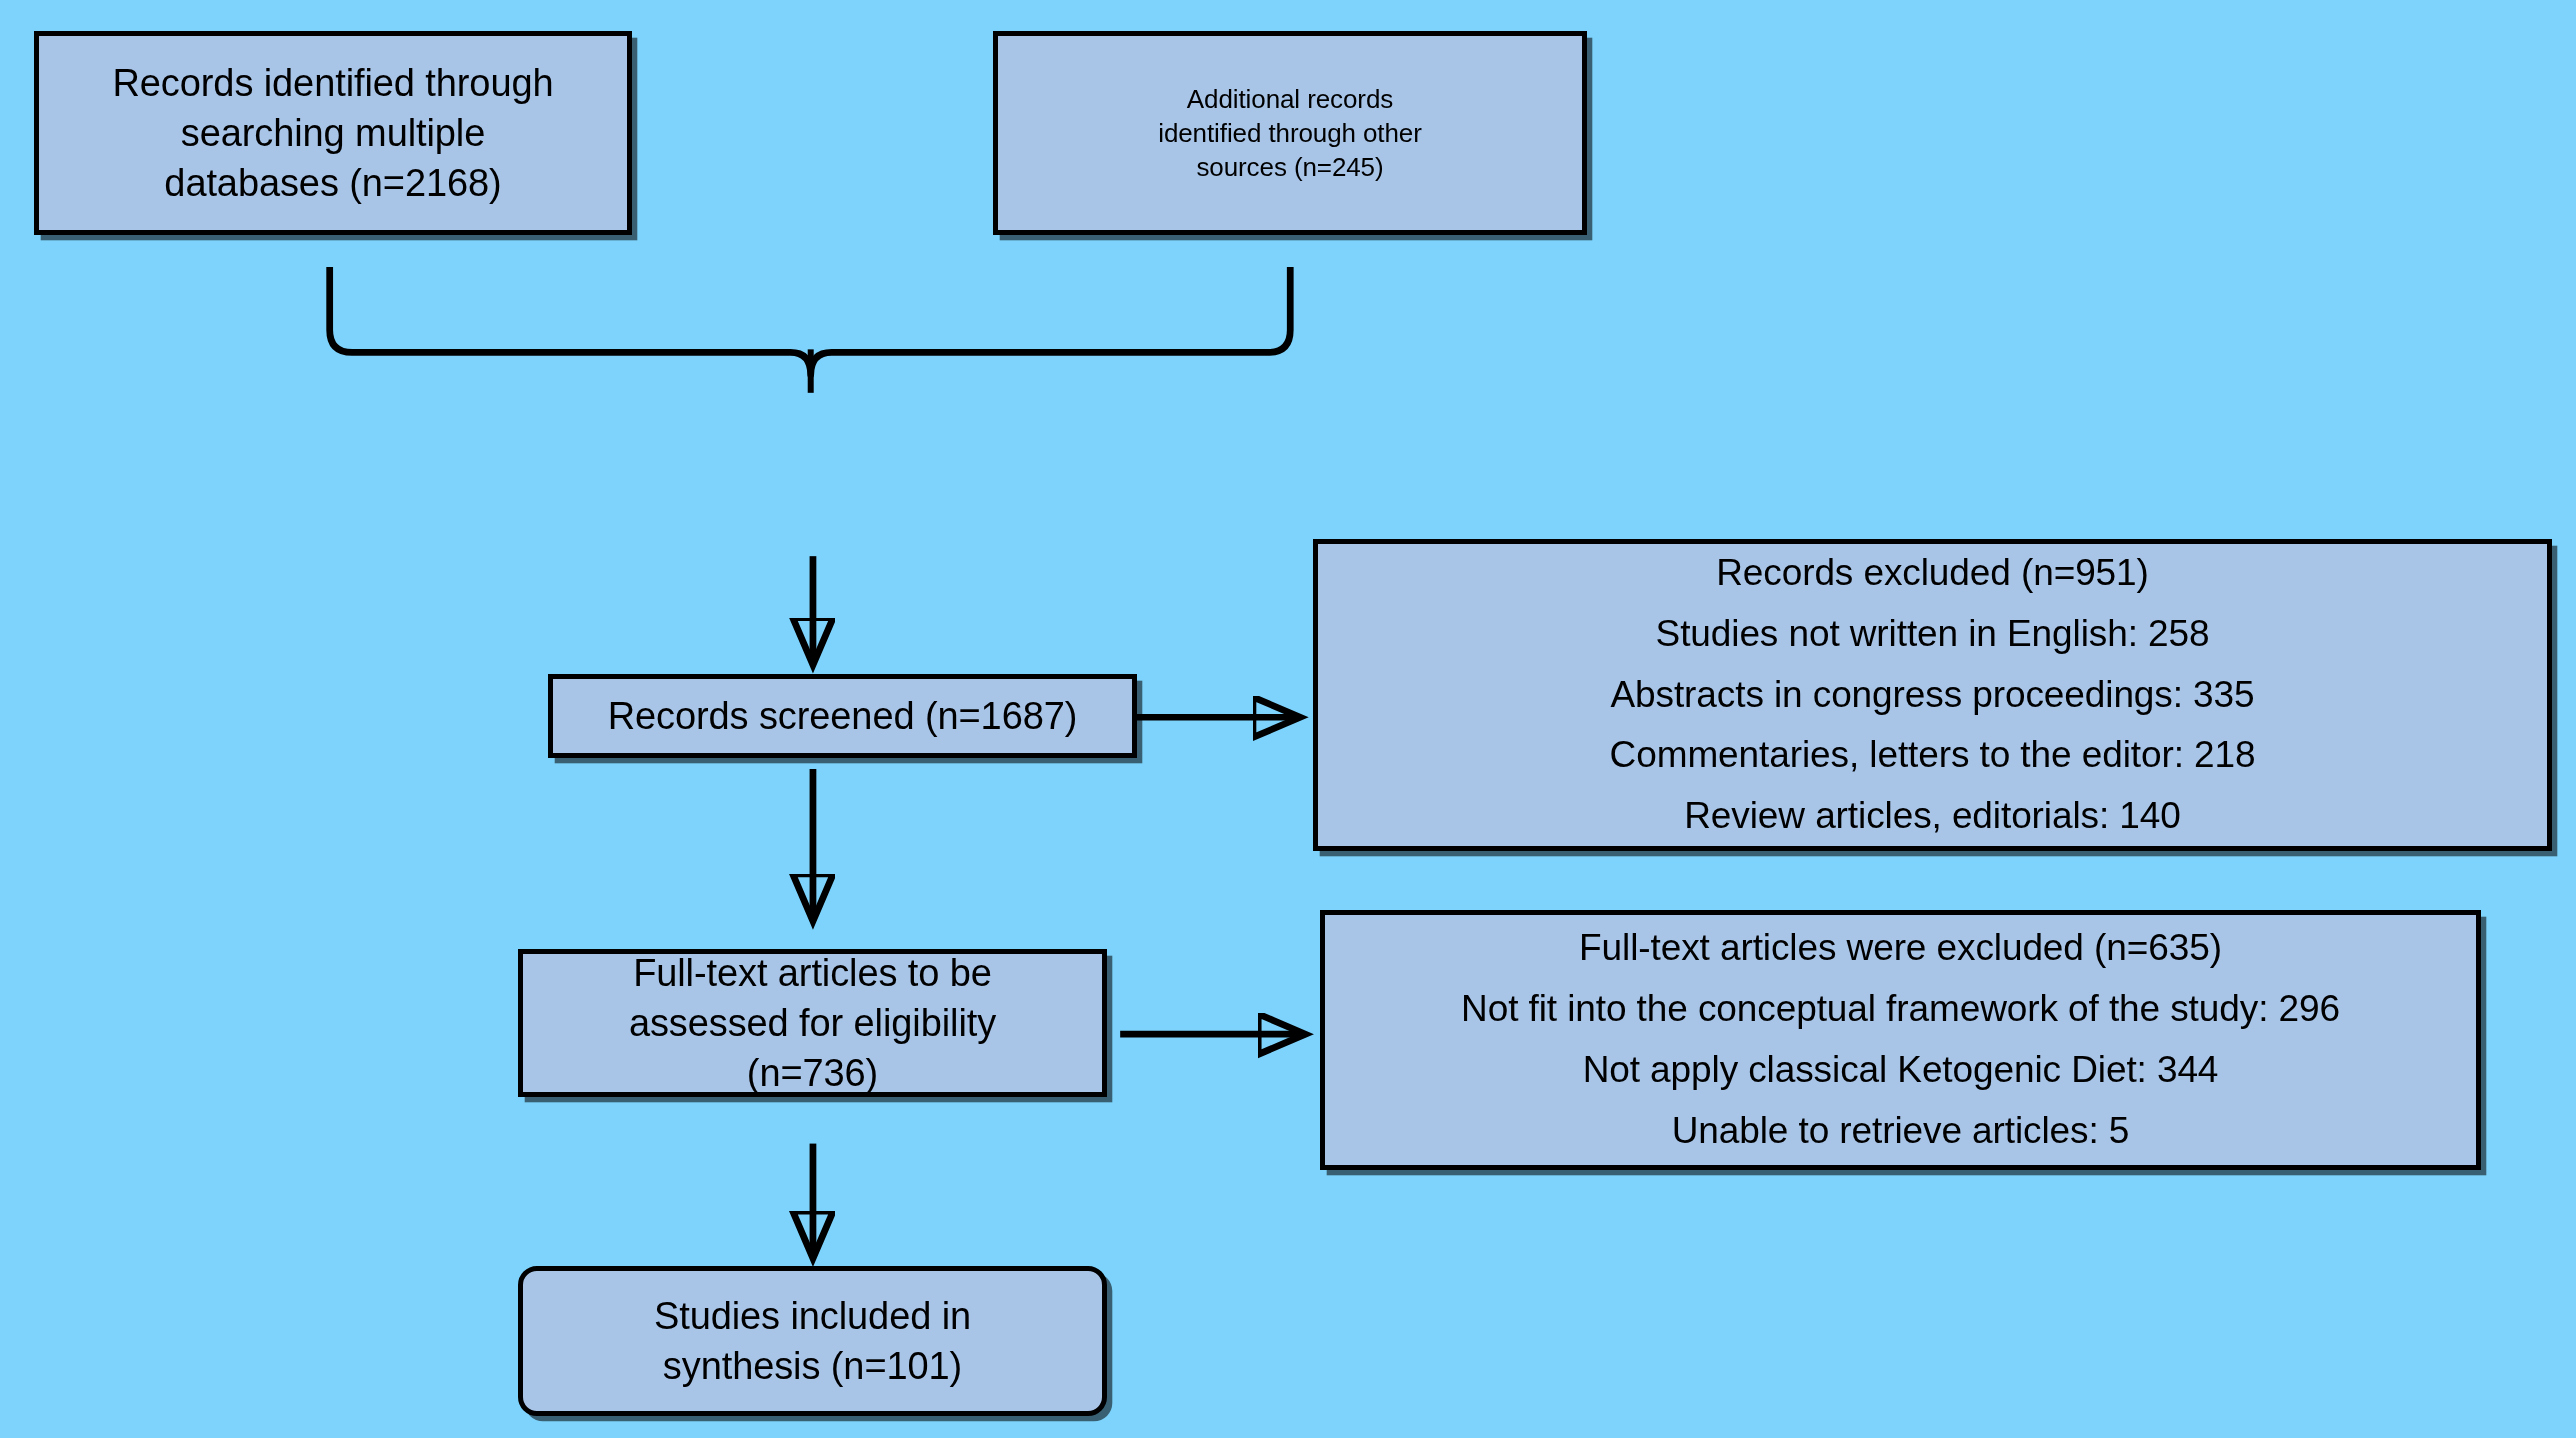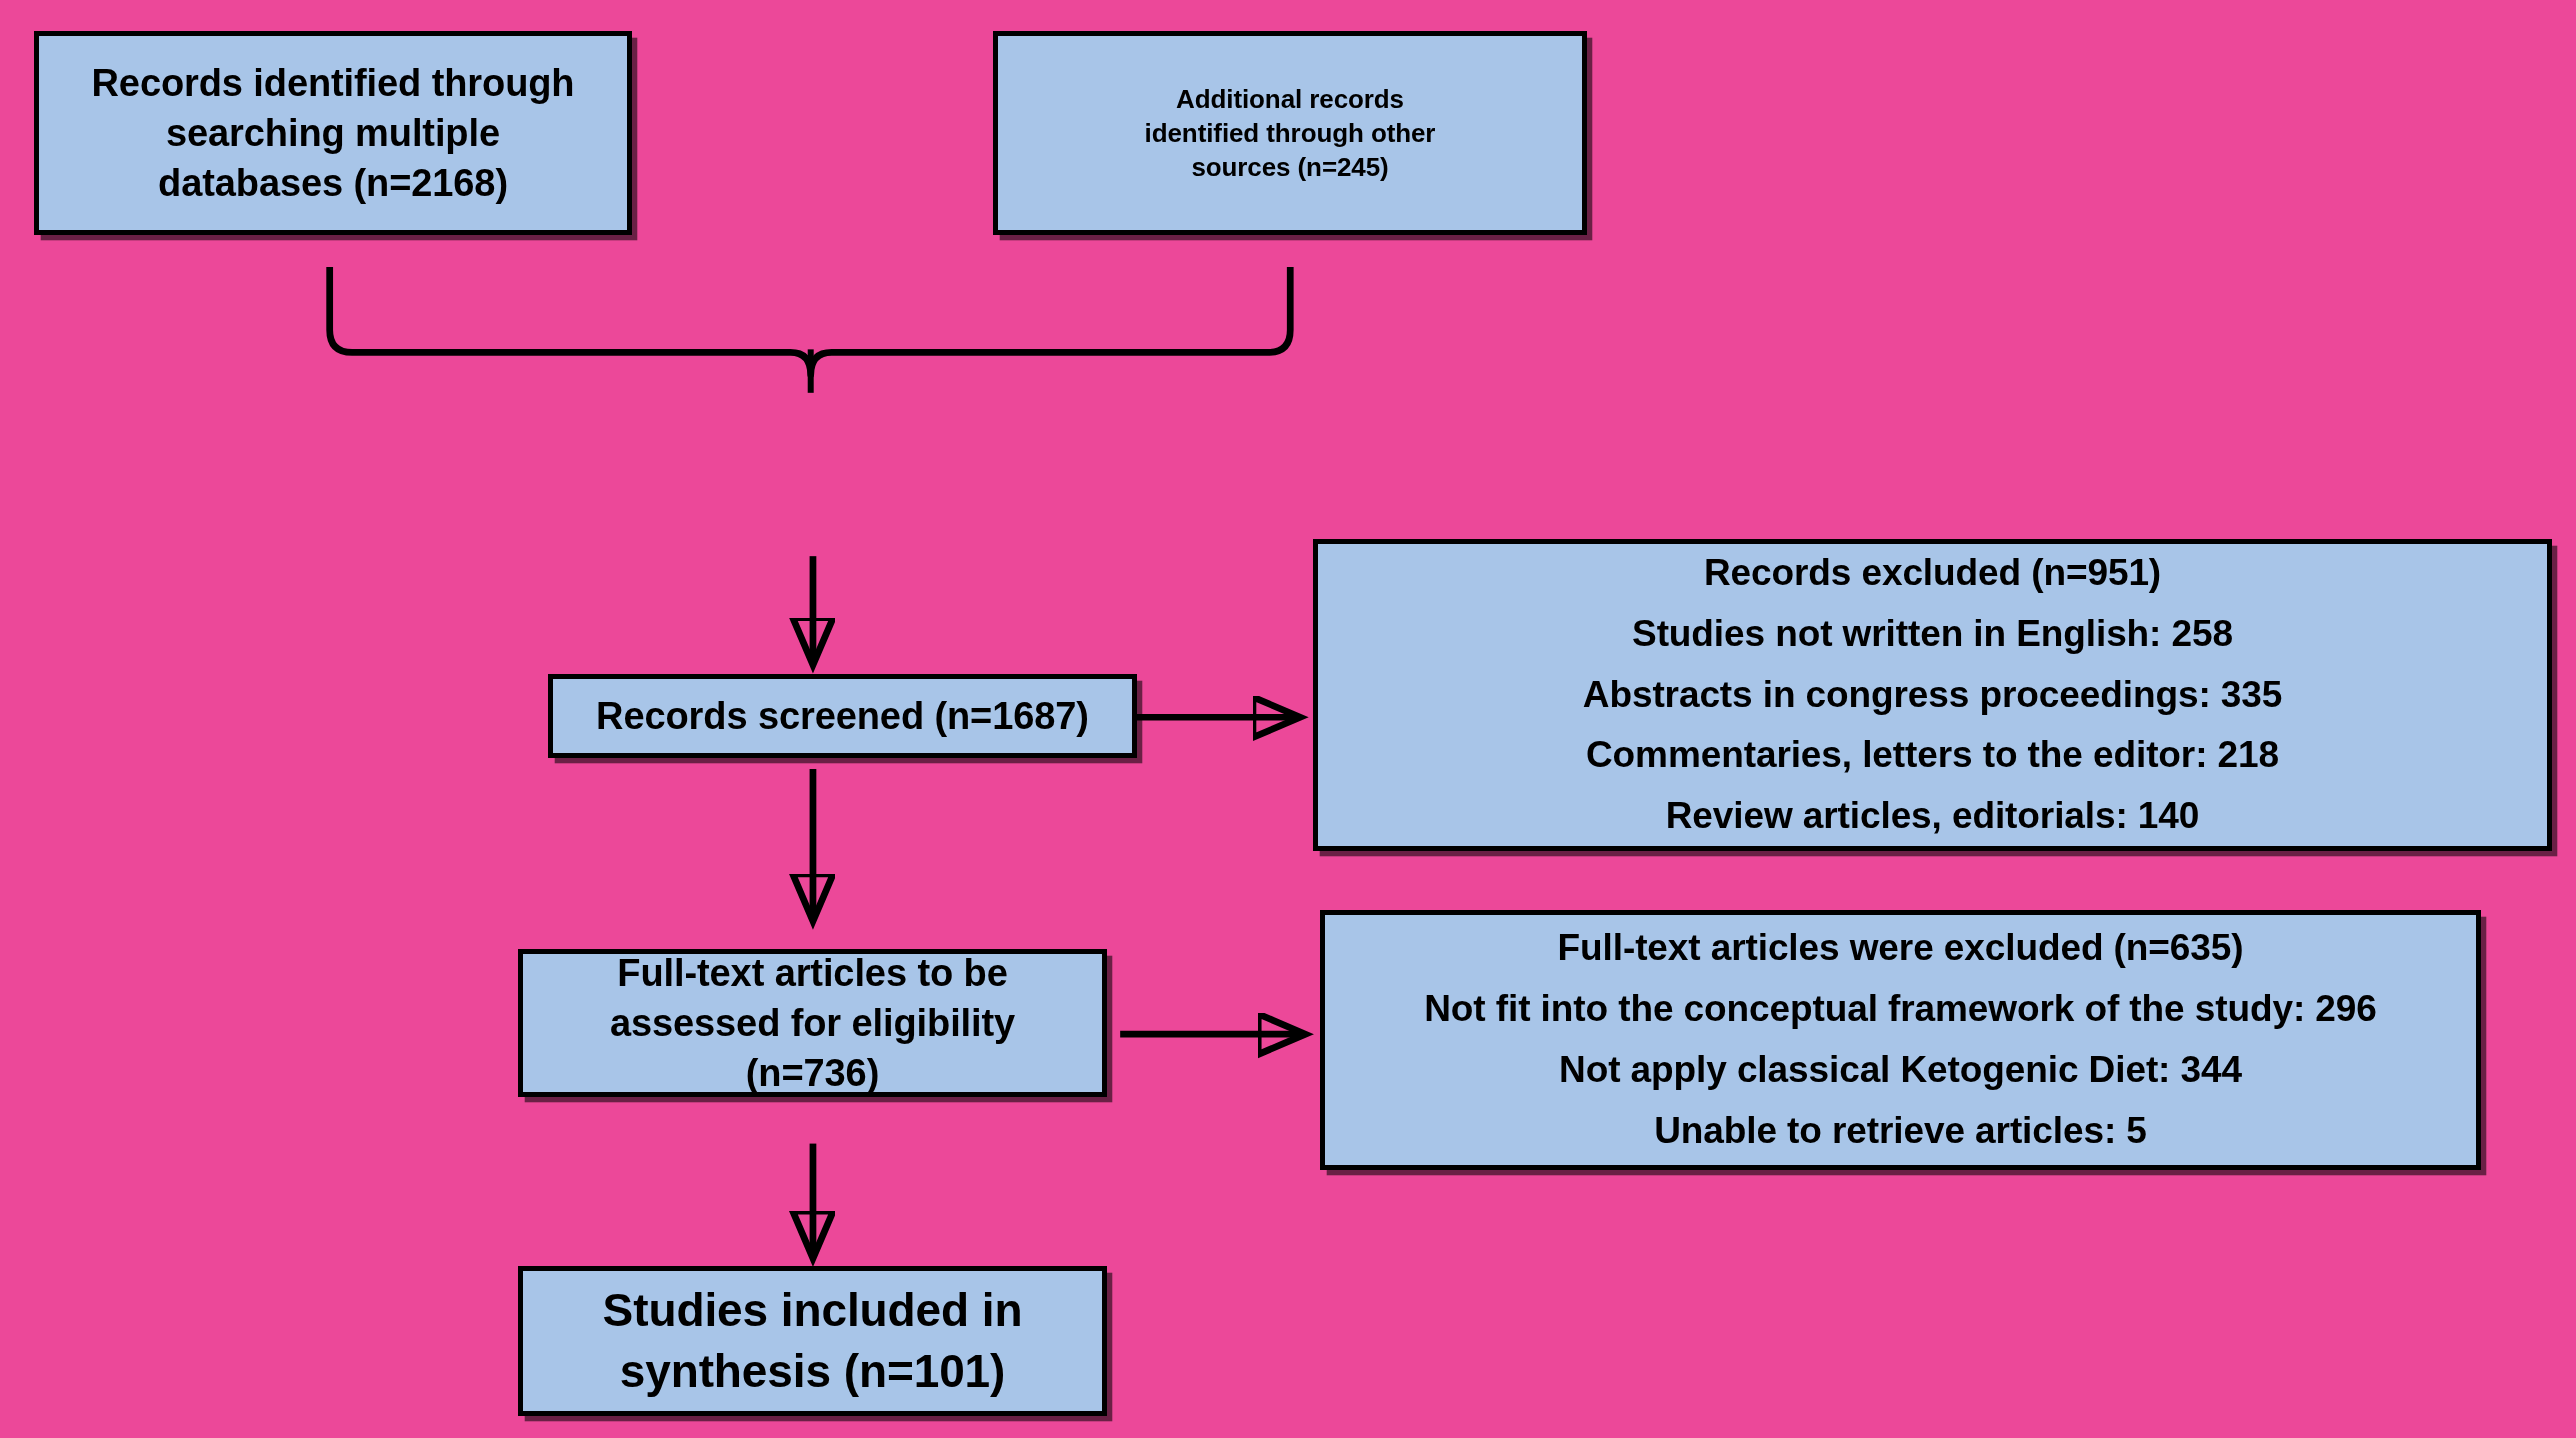--- a/index.html
+++ b/index.html
@@ -52,38 +52,38 @@
     display: block;
     white-space: nowrap;
   }
 
   
   #box-identified-db   { left:34px;   top:31px;   width:598px;  height:204px; font-size:38px; }
   #box-identified-other{ left:993px; top:31px;   width:594px;  height:204px; font-size:26px; }
   #box-duplicates      { left:518px;  top:405px;  width:589px;  height:141px; font-size:38px; }
   #box-screened        { left:548px;  top:674px;  width:589px;  height:84px; font-size:38px; }
   #box-fulltext        { left:518px;  top:925px; width:589px;  height:148px; font-size:38px;margin-top:24px; }
-  #box-included        { left:518px;  top:1266px; width:589px;  height:150px; font-size:46px; }
+  #box-included        { left:518px;  top:1266px; width:589px;  height:150px; font-size:38px;border-radius:19px; }
   #box-excluded-records{ left:1313px; top:539px;  width:1239px; height:312px; font-size:37px; }
   #box-excluded-full   { left:1320px; top:910px; width:1161px; height:260px; font-size:37px; }
 
   
   #connectors {
     position: absolute;
     left: 0; top: 0;
     width: 2576px;
     height: 1439px;
     pointer-events: none;
   }
   #connectors path, #connectors line { fill: none; stroke: #000000; }
 </style>
 </head>
 <body>
 
-<div id="stage" style="background: #ec4899; font-weight: bold;">
+<div id="stage" style="background: #7dd3fc;">
 
   <svg id="connectors" viewBox="0 0 3438 1920">
     <defs>
       <marker id="arrowhead" markerWidth="9" markerHeight="9" refX="6.2" refY="3.2" orient="auto" markerUnits="strokeWidth">
         <path d="M0,0.2 L7,3.2 L0,6.2 z" fill="#000000" stroke="none"></path>
       </marker>
     </defs>
 
     <g>
       <path d="M 440,356

